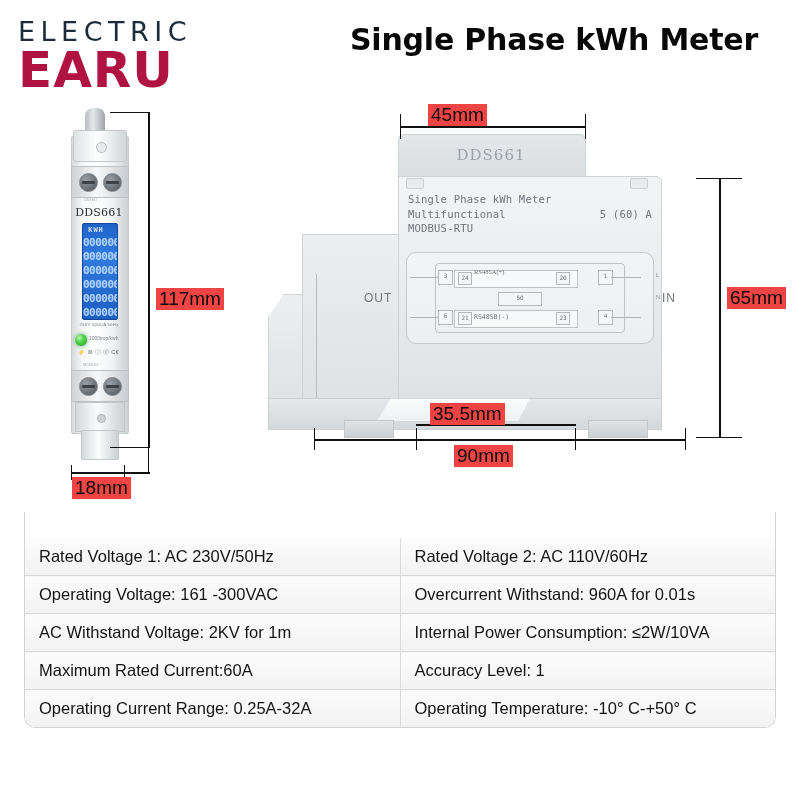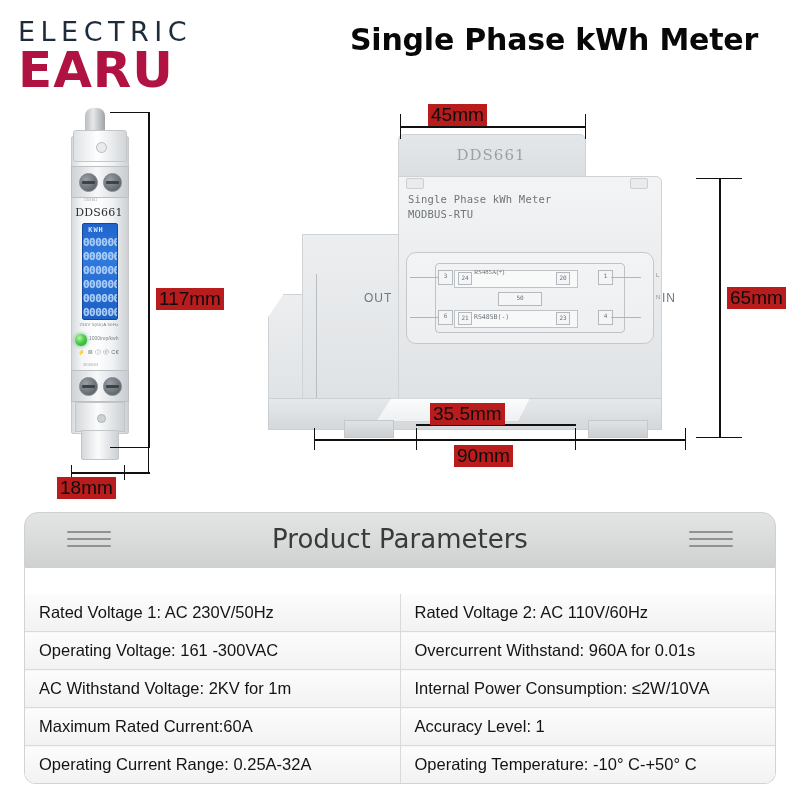--- a/index.html
+++ b/index.html
@@ -267,35 +267,35 @@
     position: absolute;
     width: 0;
     border-left: 1.5px solid #111;
   }
   .dim-label {
     position: absolute;
     font-family: "Liberation Sans", sans-serif;
     font-size: 19px;
     color: #0d0d0d;
     white-space: nowrap;
-    background: #b91c1c;
+    background: #ef4444;
     padding: 0 3px;
   }
 
   
   #dim117-line { left: 148px; top: 8px; height: 336px; }
   #dim117-t1 { left: 110px; top: 8px; width: 40px; }
   #dim117-t2 { left: 110px; top: 343px; width: 40px; }
   #dim117-label { left: 156px; top: 184px; }
 
   
   #dim18-line { left: 71px; top: 368px; width: 54px; }
   #dim18-c1 { left: 71px; top: 361px; height: 15px; }
   #dim18-c2 { left: 124px; top: 361px; height: 15px; }
-  #dim18-label { left: 57px; top: 373px; }
+  #dim18-label { left: 72px; top: 373px; }
   #dim18-ext { left: 148px; top: 330px; height: 40px; }
   #dim18-ext-h { left: 124px; top: 368px; width: 26px; }
 
   
   #right-device {
     position: absolute;
     left: 258px; top: 30px;
     width: 420px; height: 340px;
   }
   .rd-body {
@@ -620,20 +620,24 @@
     <div class="rd-body" id="rd-top-cap"></div>
     <div id="rd-top-label">DDS661</div>
     <div class="rd-body" id="rd-main"></div>
     <div id="rd-side-seam"></div>
 
     <div id="rd-screw-l"></div>
     <div id="rd-screw-r"></div>
 
     <div id="rd-panel-text">
       <div>Single Phase kWh Meter</div>
+      <div class="rd-panel-row">
+        <span>Multifunctional</span>
+        <span>5 (60) A</span>
+      </div>
       <div>MODBUS-RTU</div>
     </div>
 
     <div id="rd-diagram">
       <div id="rd-diagram-inner">
 
         <div class="rd-rowbox" style="left:18px; top:6px; width:122px; height:16px;"></div>
         <div class="rd-tbox" style="left:22px; top:8px; width:12px; height:11px;">24</div>
         <div class="rd-rowlabel" style="left:38px; top:4px;font-family:Liberation Serif, serif;">RS485A(+)</div>
         <div class="rd-tbox" style="left:120px; top:8px; width:12px; height:11px;">20</div>
@@ -687,33 +691,20 @@
   <div class="dim-tick-v" id="dim355-c2"></div>
   <div class="dim-label" id="dim355-label">35.5mm</div>
 
   <div class="dim-line-h" id="dim90-line"></div>
   <div class="dim-tick-v" id="dim90-c1"></div>
   <div class="dim-tick-v" id="dim90-c2"></div>
   <div class="dim-label" id="dim90-label">90mm</div>
 </div>
 
 <div id="params">
-  <div id="params-header">
-    <div class="hdr-lines" id="hdr-lines-left">
-      <span></span>
-        <span></span>
-        <span></span>
-    </div>
-    <div id="params-title">Product Parameters</div>
-    <div class="hdr-lines" id="hdr-lines-right">
-      <span></span>
-        <span></span>
-        <span></span>
-    </div>
-  </div>
   <div id="params-wrap">
     <table id="params-table">
       <tbody>
         <tr>
           <td>Rated Voltage 1: AC 230V/50Hz</td>
           <td class="col-right">Rated Voltage 2: AC 110V/60Hz</td>
         </tr>
         <tr>
           <td>Operating Voltage: 161 -300VAC</td>
           <td class="col-right">Overcurrent Withstand: 960A for 0.01s</td>

